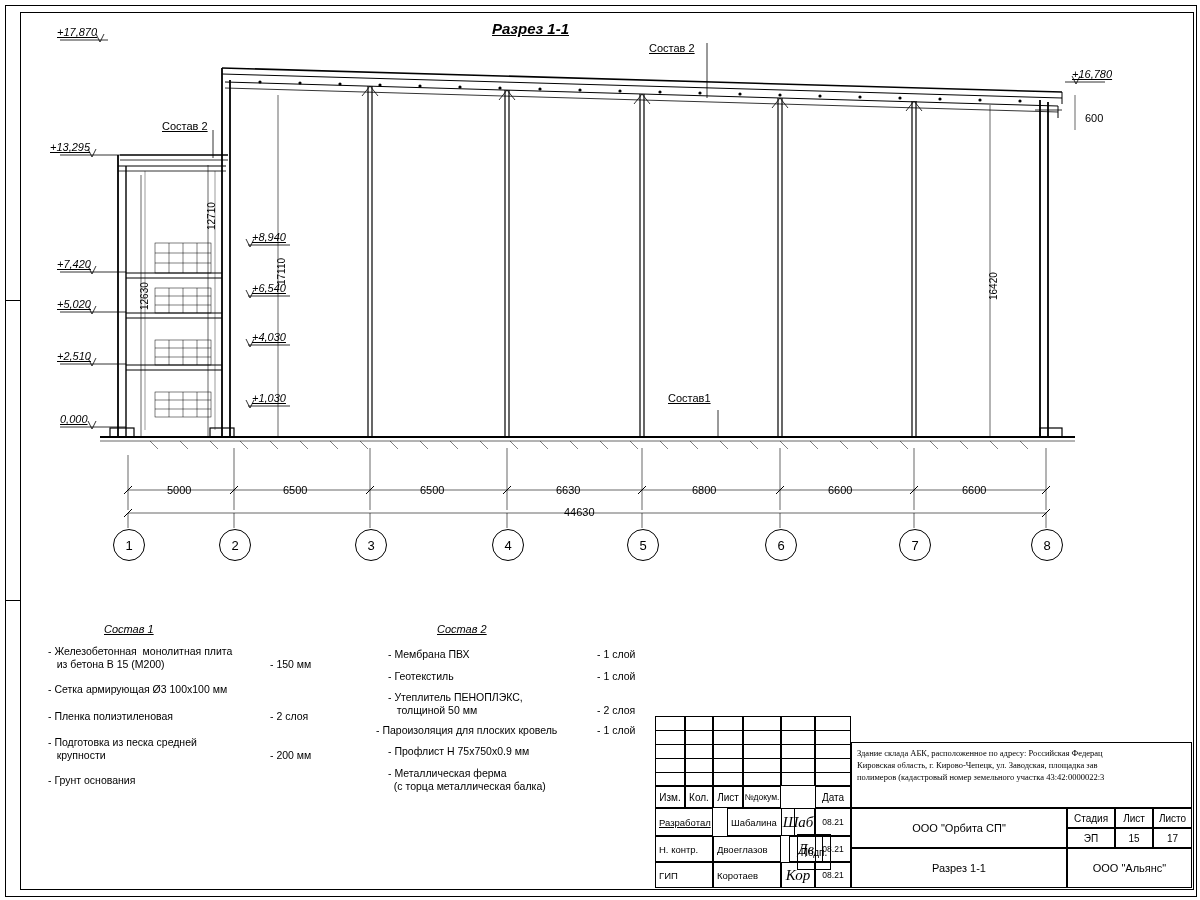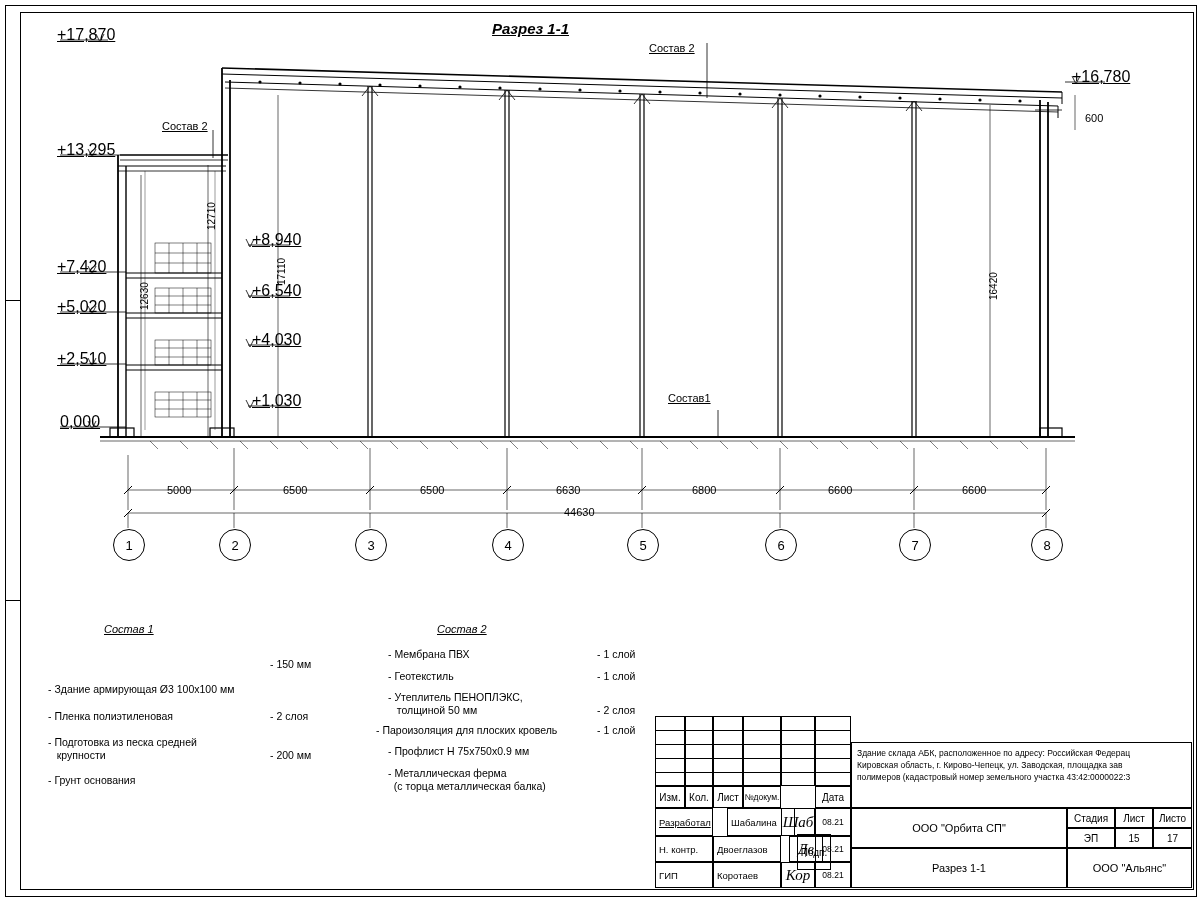--- a/index.html
+++ b/index.html
@@ -12,21 +12,21 @@
   
   .frame-outer{position:absolute;left:5px;top:5px;width:1190px;height:890px;border:1px solid #000;}
   .frame-inner{position:absolute;left:20px;top:12px;width:1172px;height:876px;border:1px solid #000;}
   .frame-tick{position:absolute;left:5px;width:15px;border-top:1px solid #000;}
 
   .title{
     position:absolute;font-style:italic;font-weight:bold;font-size:15px;
     text-decoration:underline;
   }
   .lbl-u{position:absolute;font-size:11px;white-space:nowrap;text-decoration:underline;}
-  .lvl{position:absolute;font-size:16px;white-space:nowrap;text-decoration:underline;}
+  .lvl{position:absolute;font-size:11px;white-space:nowrap;text-decoration:underline;font-style:italic;}
   .vert{position:absolute;font-size:10px;white-space:nowrap;transform:rotate(-90deg);transform-origin:left top;}
   .dim{position:absolute;font-size:11px;white-space:nowrap;}
 
   
   .spec-title{position:absolute;font-size:11px;font-style:italic;text-decoration:underline;white-space:nowrap;}
   .spec-item{position:absolute;font-size:10.5px;white-space:pre;line-height:13px;}
   .spec-val{position:absolute;font-size:10.5px;white-space:nowrap;}
 
   
   .stamp{position:absolute;left:655px;top:716px;width:537px;height:172px;}
@@ -273,21 +273,21 @@
           <line x1="507" y1="513" x2="507" y2="528"></line>
         <line x1="642" y1="513" x2="642" y2="528"></line>
           <line x1="780" y1="513" x2="780" y2="528"></line>
         <line x1="914" y1="513" x2="914" y2="528"></line>
           <line x1="1046" y1="513" x2="1046" y2="528"></line>
       </g>
     </g>
   </svg>
 
   <div class="lvl" style="left:57px;top:26px;">+17,870</div>
-  <div class="lvl" style="left:57px;top:141px;">+13,295</div>
+  <div class="lvl" style="left:50px;top:141px;">+13,295</div>
   <div class="lvl" style="left:57px;top:258px;">+7,420</div>
   <div class="lvl" style="left:57px;top:298px;">+5,020</div>
   <div class="lvl" style="left:57px;top:350px;">+2,510</div>
   <div class="lvl" style="left:60px;top:413px;">0,000</div>
   <div class="lvl" style="left:252px;top:231px;">+8,940</div>
   <div class="lvl" style="left:252px;top:282px;">+6,540</div>
   <div class="lvl" style="left:252px;top:331px;">+4,030</div>
   <div class="lvl" style="left:252px;top:392px;">+1,030</div>
   <div class="lvl" style="left:1072px;top:68px;">+16,780</div>
 
@@ -313,22 +313,24 @@
   <div class="circ" style="left:113px;top:529px;">1</div>
   <div class="circ" style="left:219px;top:529px;">2</div>
   <div class="circ" style="left:355px;top:529px;">3</div>
   <div class="circ" style="left:492px;top:529px;">4</div>
   <div class="circ" style="left:627px;top:529px;">5</div>
   <div class="circ" style="left:765px;top:529px;">6</div>
   <div class="circ" style="left:899px;top:529px;">7</div>
   <div class="circ" style="left:1031px;top:529px;">8</div>
 
   <div class="spec-title" style="left:104px;top:623px;">Состав 1</div>
+  <div class="spec-item" style="left:48px;top:645px;">- Железобетонная  монолитная плита
+   из бетона В 15 (М200)</div>
   <div class="spec-val" style="left:270px;top:658px;">- 150 мм</div>
-  <div class="spec-item" style="left:48px;top:683px;">- Здание армирующая Ø3 100х100 мм</div>
+  <div class="spec-item" style="left:48px;top:683px;">- Сетка армирующая Ø3 100х100 мм</div>
   <div class="spec-item" style="left:48px;top:710px;">- Пленка полиэтиленовая</div>
   <div class="spec-val" style="left:270px;top:710px;">- 2 слоя</div>
   <div class="spec-item" style="left:48px;top:736px;">- Подготовка из песка средней
    крупности</div>
   <div class="spec-val" style="left:270px;top:749px;">- 200 мм</div>
   <div class="spec-item" style="left:48px;top:774px;">- Грунт основания</div>
 
   <div class="spec-title" style="left:437px;top:623px;">Состав 2</div>
   <div class="spec-item" style="left:388px;top:648px;">- Мембрана ПВХ</div>
   <div class="spec-val" style="left:597px;top:648px;">- 1 слой</div>
@@ -372,21 +374,21 @@
     <div class="bx cl" style="left:0;top:120px;width:58px;height:26px;">Н. контр.</div>
     <div class="bx cl" style="left:58px;top:120px;width:68px;height:26px;">Двоеглазов</div>
     <div class="bx c sig" style="left:134px;top:120px;width:34px;height:26px;">Дв</div>
     <div class="bx c" style="left:160px;top:120px;width:36px;height:26px;font-size:8.5px;">08.21</div>
 
     <div class="bx cl" style="left:0;top:146px;width:58px;height:26px;">ГИП</div>
     <div class="bx cl" style="left:58px;top:146px;width:68px;height:26px;">Коротаев</div>
     <div class="bx c sig" style="left:126px;top:146px;width:34px;height:26px;font-style:italic;">Кор</div>
     <div class="bx c" style="left:160px;top:146px;width:36px;height:26px;font-size:8.5px;">08.21</div>
 
-    <div class="bx" style="left:196px;top:26px;width:341px;height:66px;padding:4px 5px;font-size:8.5px;line-height:12px;white-space:pre-line;">Здание склада АБК, расположенное по адресу: Российская Федерац
+    <div class="bx" style="left:196px;top:26px;width:341px;height:66px;padding:4px 5px;font-size:8.5px;line-height:12px;white-space:pre-line;font-family:Liberation Serif, serif;">Здание склада АБК, расположенное по адресу: Российская Федерац
 Кировская область, г. Кирово-Чепецк, ул. Заводская, площадка зав
 полимеров (кадастровый номер земельного участка 43:42:0000022:3</div>
 
     <div class="bx c" style="left:196px;top:92px;width:216px;height:40px;font-size:11px;">ООО "Орбита СП"</div>
     <div class="bx c" style="left:196px;top:132px;width:216px;height:40px;font-size:11px;">Разрез 1-1</div>
 
     <div class="bx c" style="left:412px;top:92px;width:48px;height:20px;">Стадия</div>
     <div class="bx c" style="left:460px;top:92px;width:38px;height:20px;">Лист</div>
     <div class="bx c" style="left:498px;top:92px;width:39px;height:20px;">Листо</div>
     <div class="bx c" style="left:412px;top:112px;width:48px;height:20px;">ЭП</div>

